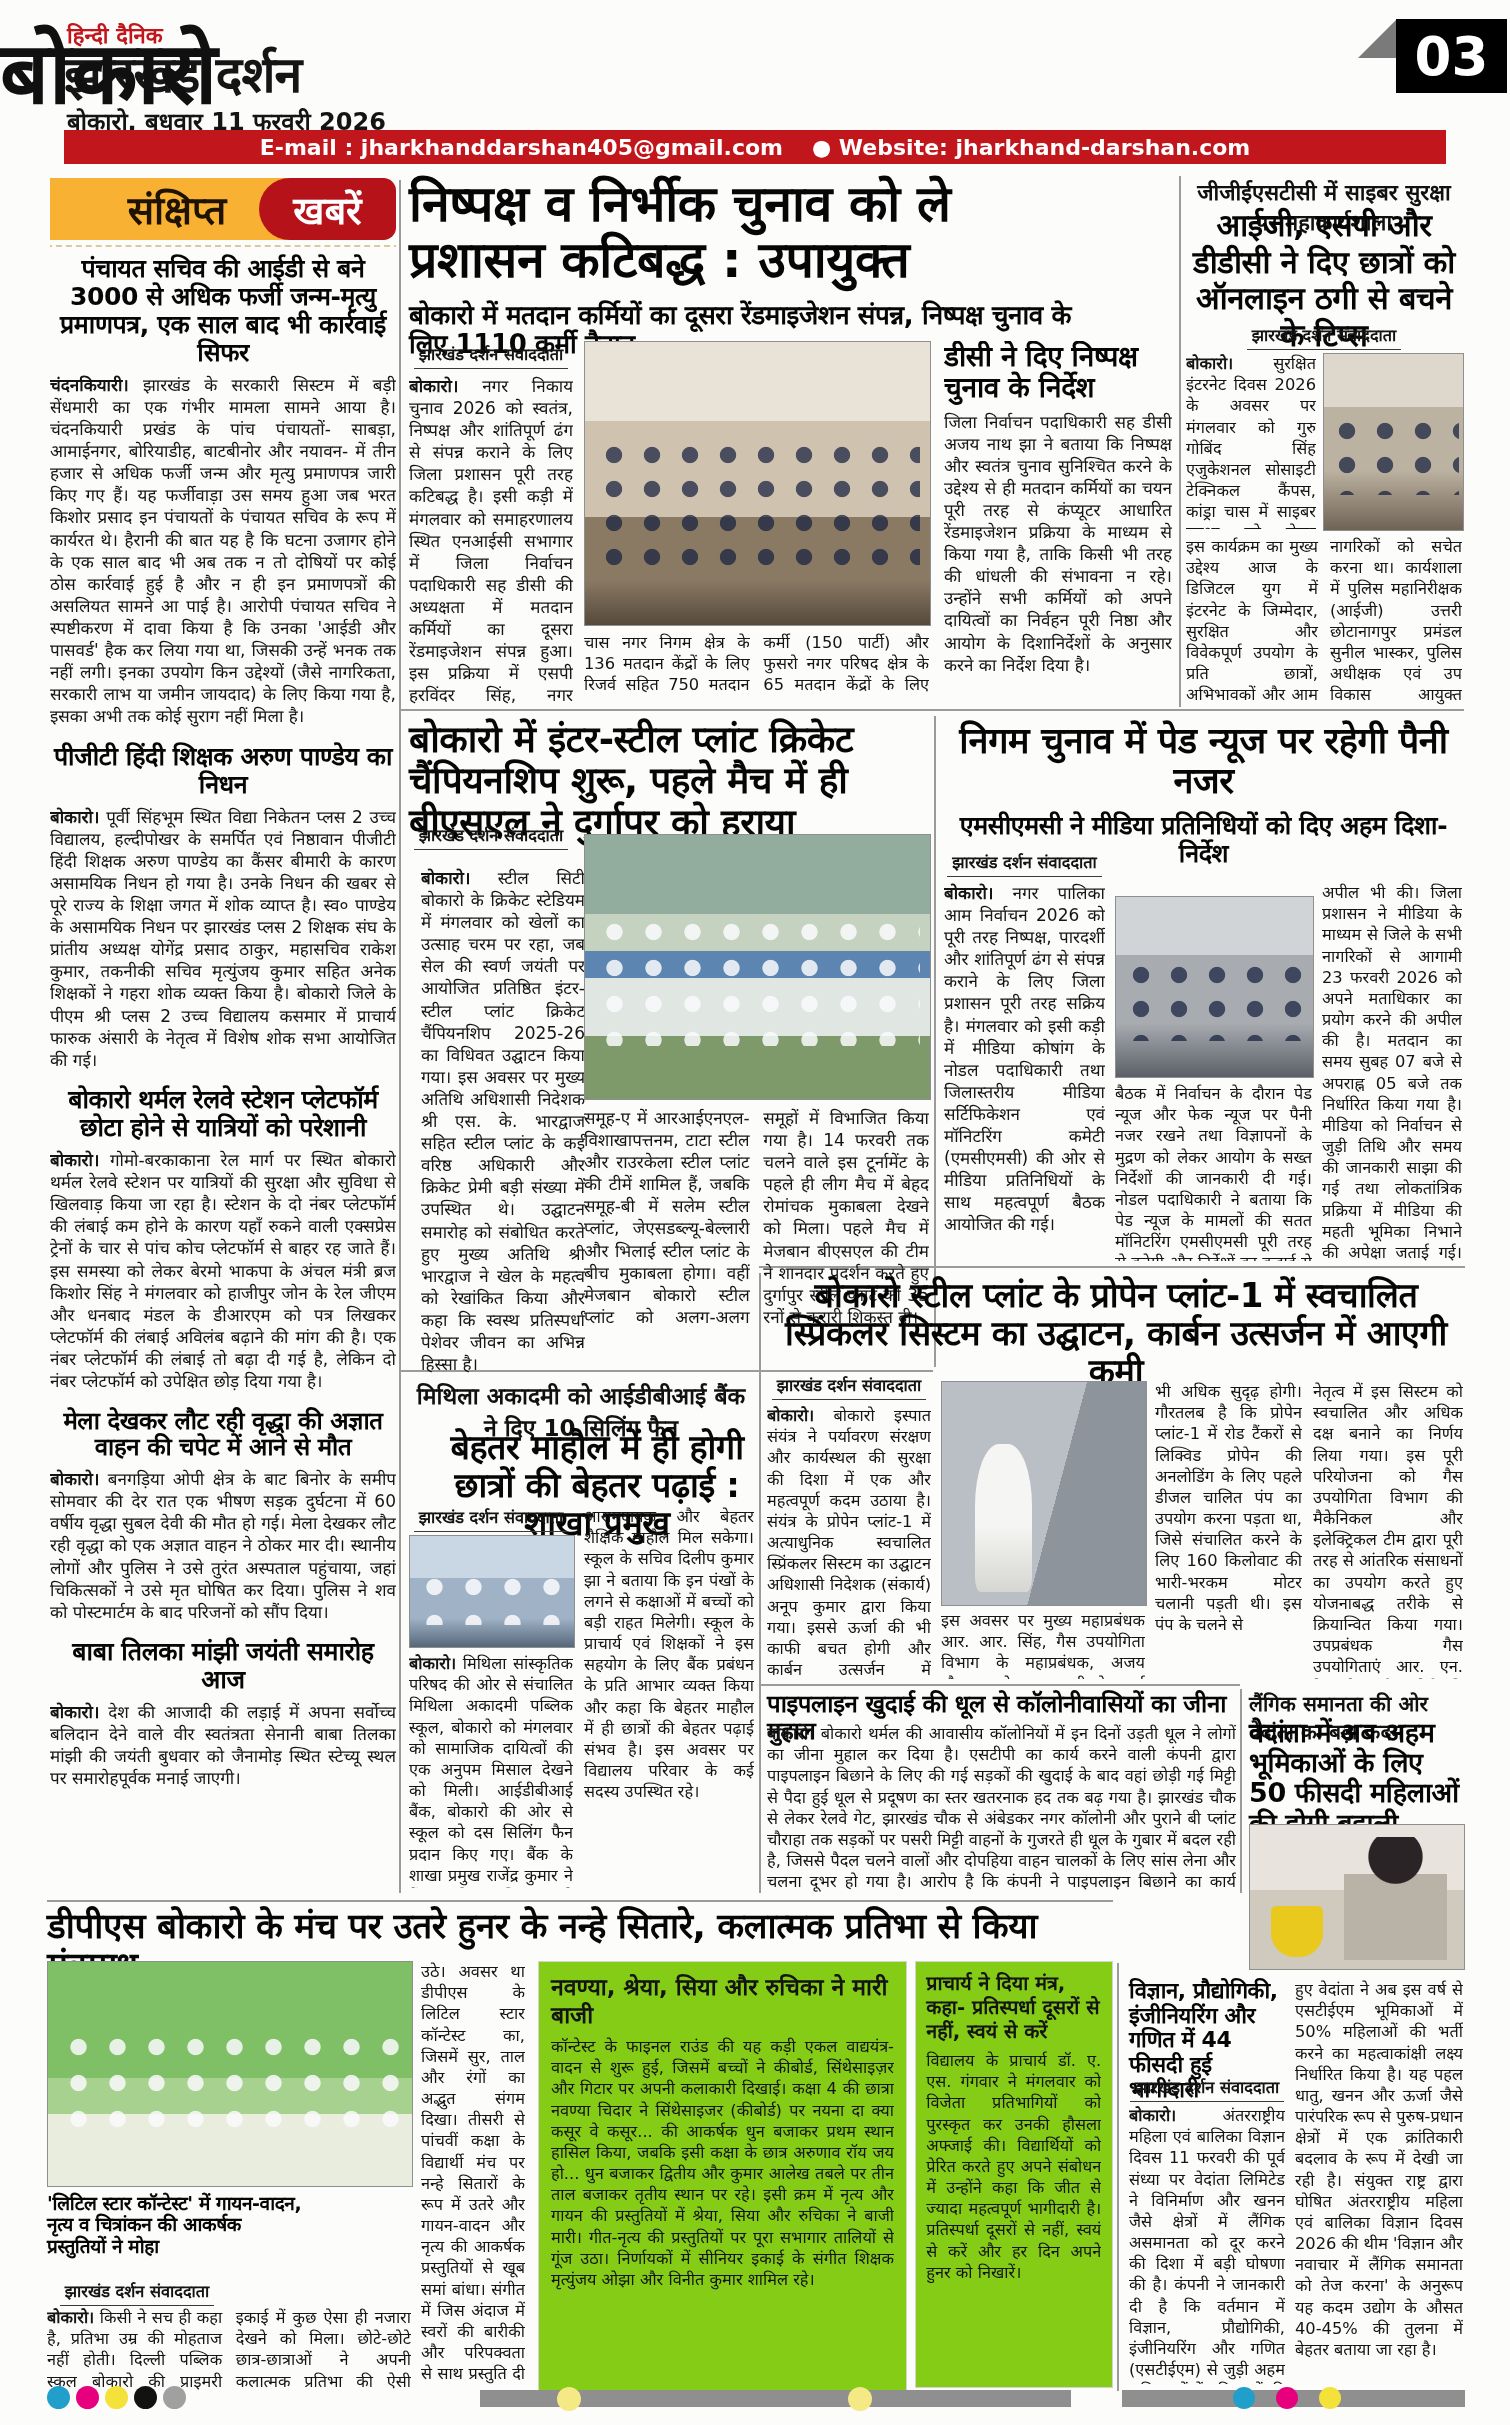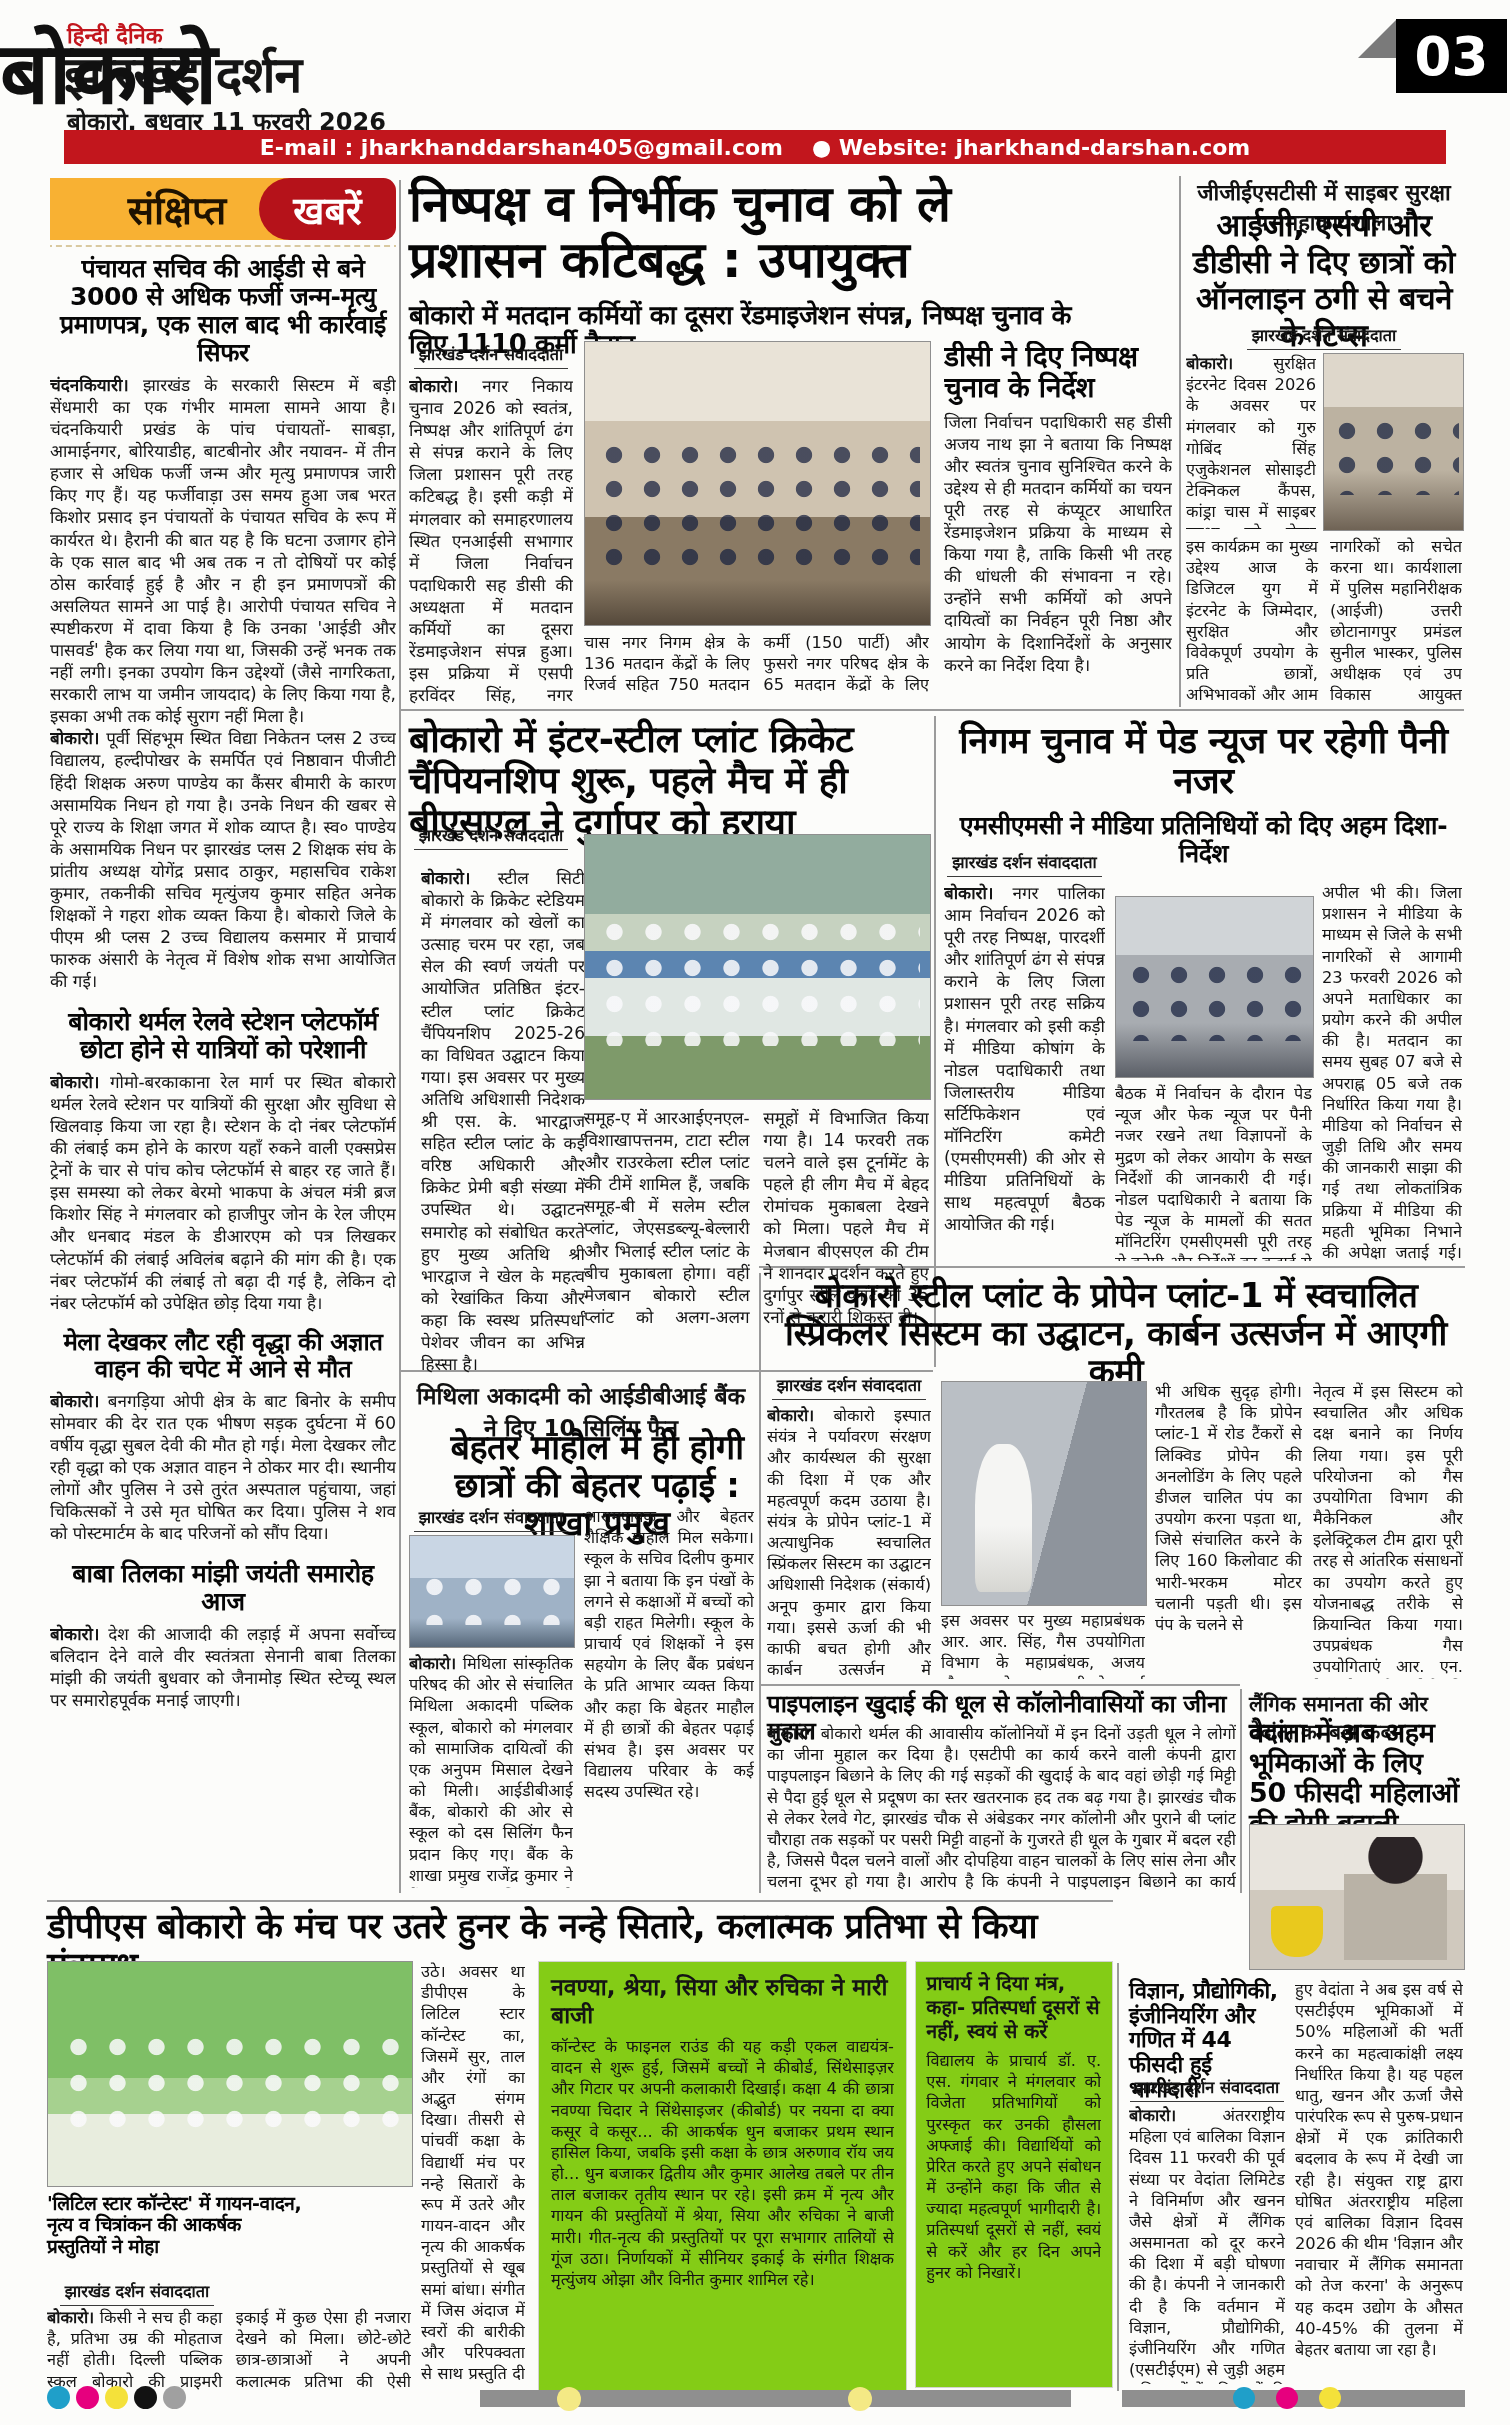--- a/index.html
+++ b/index.html
@@ -63,20 +63,21 @@
 
   <div class="abs" style="left:50px;top:176px;width:346px;height:1716px;overflow:hidden">
     <div style="position:relative;height:67px;margin-bottom:8.6px;outline:2.6px dashed #d9c9a0;outline-offset:2.6px">
       <div style="position:absolute;left:0;top:1.7px;width:254px;height:62px;background:#f8b133;color:#1e1200;display:flex;align-items:center;justify-content:center;font-size:39px;font-weight:800">संक्षिप्त</div>
       <div style="position:absolute;right:0;top:1.7px;width:137px;height:62px;background:#b5121a;color:#fff;border-radius:34px 13.7px 13.7px 34px;display:flex;align-items:center;justify-content:center;font-size:38px;font-weight:800">खबरें</div>
     </div>
 
     <h3 class="hl" style="font-size:25px;margin:12px 0 6.9px;text-align:center">पंचायत सचिव की आईडी से बने 3000 से अधिक फर्जी जन्म-मृत्यु प्रमाणपत्र, एक साल बाद भी कार्रवाई सिफर</h3>
     <p class="body" style="margin:0"><b>चंदनकियारी।</b> <span>झारखंड के सरकारी सिस्टम में बड़ी सेंधमारी का एक गंभीर मामला सामने आया है। चंदनकियारी प्रखंड के पांच पंचायतों- साबड़ा, आमाईनगर, बोरियाडीह, बाटबीनोर और नयावन- में तीन हजार से अधिक फर्जी जन्म और मृत्यु प्रमाणपत्र जारी किए गए हैं। यह फर्जीवाड़ा उस समय हुआ जब भरत किशोर प्रसाद इन पंचायतों के पंचायत सचिव के रूप में कार्यरत थे। हैरानी की बात यह है कि घटना उजागर होने के एक साल बाद भी अब तक न तो दोषियों पर कोई ठोस कार्रवाई हुई है और न ही इन प्रमाणपत्रों की असलियत सामने आ पाई है। आरोपी पंचायत सचिव ने स्पष्टीकरण में दावा किया है कि उनका 'आईडी और पासवर्ड' हैक कर लिया गया था, जिसकी उन्हें भनक तक नहीं लगी। इनका उपयोग किन उद्देश्यों (जैसे नागरिकता, सरकारी लाभ या जमीन जायदाद) के लिए किया गया है, इसका अभी तक कोई सुराग नहीं मिला है।</span></p>
 
+    <h3 class="hl" style="font-size:25px;margin:15.4px 0 6.9px;text-align:center">पीजीटी हिंदी शिक्षक अरुण पाण्डेय का निधन</h3>
     <p class="body" style="margin:0"><b>बोकारो।</b> <span>पूर्वी सिंहभूम स्थित विद्या निकेतन प्लस 2 उच्च विद्यालय, हल्दीपोखर के समर्पित एवं निष्ठावान पीजीटी हिंदी शिक्षक अरुण पाण्डेय का कैंसर बीमारी के कारण असामयिक निधन हो गया है। उनके निधन की खबर से पूरे राज्य के शिक्षा जगत में शोक व्याप्त है। स्व० पाण्डेय के असामयिक निधन पर झारखंड प्लस 2 शिक्षक संघ के प्रांतीय अध्यक्ष योगेंद्र प्रसाद ठाकुर, महासचिव राकेश कुमार, तकनीकी सचिव मृत्युंजय कुमार सहित अनेक शिक्षकों ने गहरा शोक व्यक्त किया है। बोकारो जिले के पीएम श्री प्लस 2 उच्च विद्यालय कसमार में प्राचार्य फारुक अंसारी के नेतृत्व में विशेष शोक सभा आयोजित की गई।</span></p>
 
     <h3 class="hl" style="font-size:25px;margin:15.4px 0 6.9px;text-align:center">बोकारो थर्मल रेलवे स्टेशन प्लेटफॉर्म छोटा होने से यात्रियों को परेशानी</h3>
     <p class="body" style="margin:0"><b>बोकारो।</b> <span>गोमो-बरकाकाना रेल मार्ग पर स्थित बोकारो थर्मल रेलवे स्टेशन पर यात्रियों की सुरक्षा और सुविधा से खिलवाड़ किया जा रहा है। स्टेशन के दो नंबर प्लेटफॉर्म की लंबाई कम होने के कारण यहाँ रुकने वाली एक्सप्रेस ट्रेनों के चार से पांच कोच प्लेटफॉर्म से बाहर रह जाते हैं। इस समस्या को लेकर बेरमो भाकपा के अंचल मंत्री ब्रज किशोर सिंह ने मंगलवार को हाजीपुर जोन के रेल जीएम और धनबाद मंडल के डीआरएम को पत्र लिखकर प्लेटफॉर्म की लंबाई अविलंब बढ़ाने की मांग की है। एक नंबर प्लेटफॉर्म की लंबाई तो बढ़ा दी गई है, लेकिन दो नंबर प्लेटफॉर्म को उपेक्षित छोड़ दिया गया है।</span></p>
 
     <h3 class="hl" style="font-size:24px;margin:15.4px 0 6.9px;text-align:center">मेला देखकर लौट रही वृद्धा की अज्ञात वाहन की चपेट में आने से मौत</h3>
     <p class="body" style="margin:0"><b>बोकारो।</b> <span>बनगड़िया ओपी क्षेत्र के बाट बिनोर के समीप सोमवार की देर रात एक भीषण सड़क दुर्घटना में 60 वर्षीय वृद्धा सुबल देवी की मौत हो गई। मेला देखकर लौट रही वृद्धा को एक अज्ञात वाहन ने ठोकर मार दी। स्थानीय लोगों और पुलिस ने उसे तुरंत अस्पताल पहुंचाया, जहां चिकित्सकों ने उसे मृत घोषित कर दिया। पुलिस ने शव को पोस्टमार्टम के बाद परिजनों को सौंप दिया।</span></p>
 
     <h3 class="hl" style="font-size:25px;margin:15.4px 0 6.9px;text-align:center">बाबा तिलका मांझी जयंती समारोह आज</h3>
     <p class="body" style="margin:0"><b>बोकारो।</b> <span>देश की आजादी की लड़ाई में अपना सर्वोच्च बलिदान देने वाले वीर स्वतंत्रता सेनानी बाबा तिलका मांझी की जयंती बुधवार को जैनामोड़ स्थित स्टेच्यू स्थल पर समारोहपूर्वक मनाई जाएगी।</span></p>

